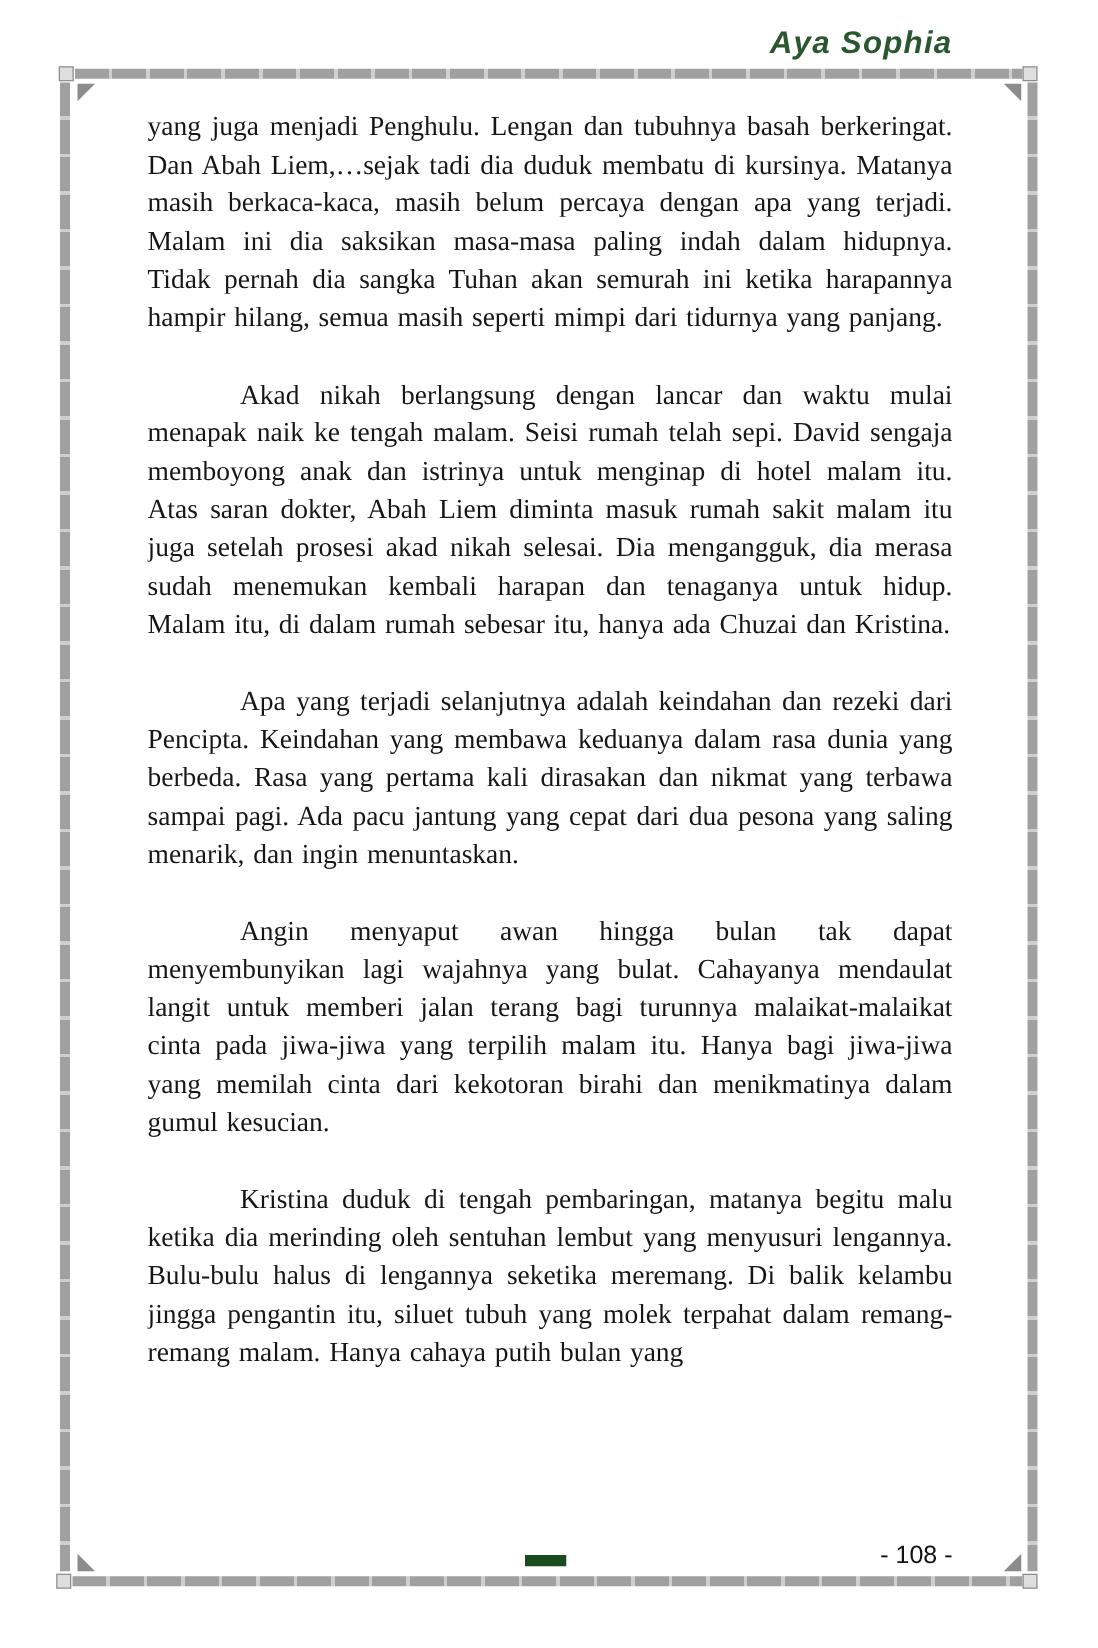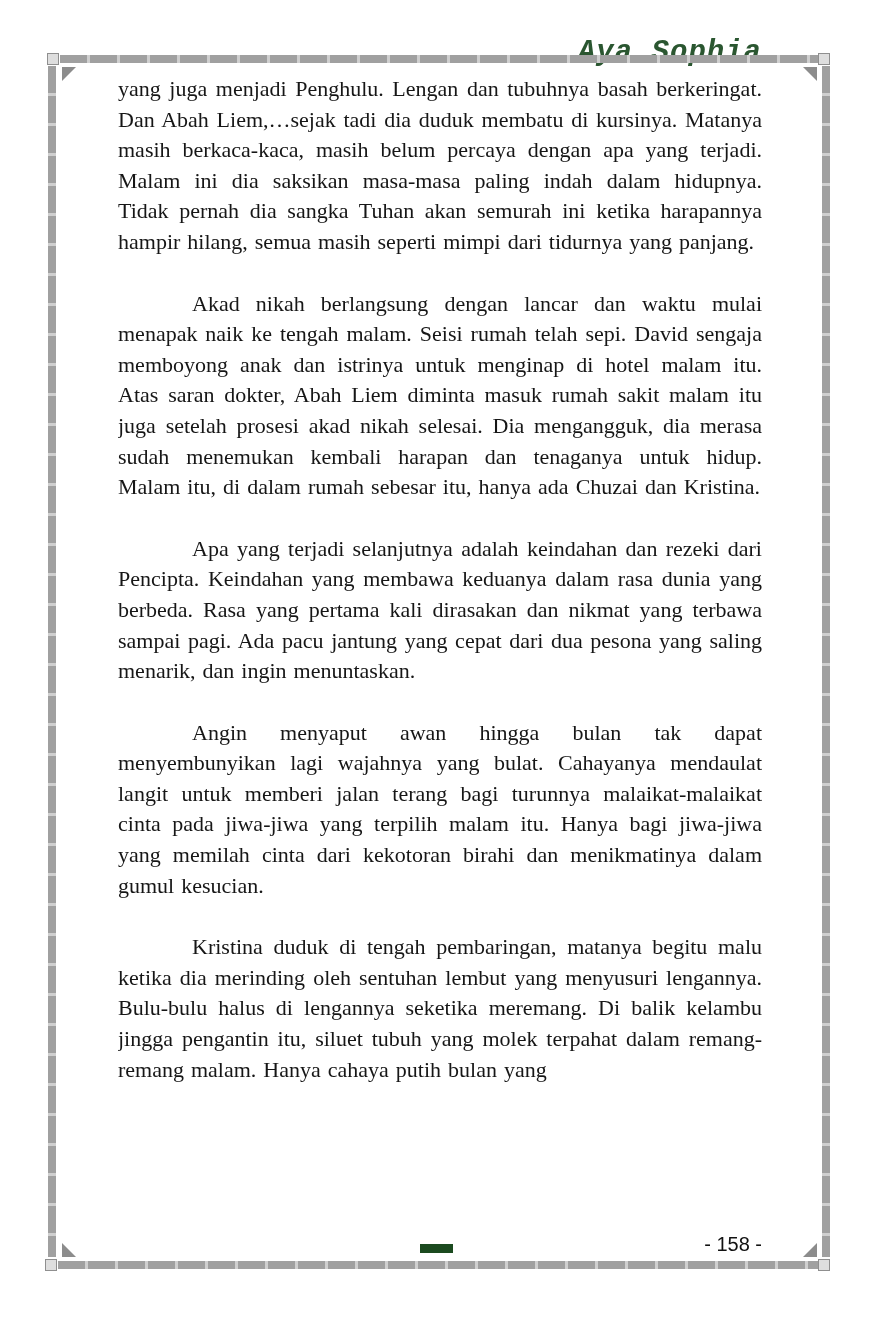--- a/index.html
+++ b/index.html
@@ -16,27 +16,26 @@
     width:878px;height:1318px;
     background:#ffffff;
     overflow:hidden;
     font-family:"Liberation Serif", serif;
   }
   
   .running-header{
     position:absolute;
     top:20px;
     right:116px;
-    font-family:Liberation Mono, monospace;
+    font-family:Liberation Sans, sans-serif;
     font-style:italic;
     font-weight:bold;
-    font-size:29px;
+    font-size:25px;
     letter-spacing:1px;
     color:var(--header-green);
-    margin-top:16px;
   }
   
   .bar{position:absolute;background:var(--frame-gray);}
   .bar-h{
     height:8px;
     background:repeating-linear-gradient(to right,
       var(--frame-gray) 0px, var(--frame-gray) 27px,
       var(--frame-light) 27px, var(--frame-light) 30px);
   }
   .bar-v{
@@ -64,21 +63,21 @@
   .tri-br{left:803px;top:1243px;border-bottom:14px solid var(--frame-dark);border-left:14px solid transparent;}
   
   .content{
     position:absolute;
     left:118px;top:70px;
     width:644px;height:1168px;
     overflow:hidden;
     color:var(--text-color);
   }
   .content p{
-    margin:4px 0 31px 0;
+    margin:16px 0 31px 0;
     font-size:22px;
     line-height:30.6px;
     text-align:justify;
     word-spacing:1.5px;
     text-indent:74px;
   }
   .content p.no-indent{text-indent:0;}
   .content p.italic{}
   
   .section-marker{
@@ -121,15 +120,15 @@
 
   <div class="content">
     <p class="no-indent">yang juga menjadi Penghulu. Lengan dan tubuhnya basah berkeringat. Dan Abah Liem,…sejak tadi dia duduk membatu di kursinya. Matanya masih berkaca-kaca, masih belum percaya dengan apa yang terjadi. Malam ini dia saksikan masa-masa paling indah dalam hidupnya. Tidak pernah dia sangka Tuhan akan semurah ini ketika harapannya hampir hilang, semua masih seperti mimpi dari tidurnya yang panjang.</p>
     <p>Akad nikah berlangsung dengan lancar dan waktu mulai menapak naik ke tengah malam. Seisi rumah telah sepi. David sengaja memboyong anak dan istrinya untuk menginap di hotel malam itu. Atas saran dokter, Abah Liem diminta masuk rumah sakit malam itu juga setelah prosesi akad nikah selesai. Dia mengangguk, dia merasa sudah menemukan kembali harapan dan tenaganya untuk hidup. Malam itu, di dalam rumah sebesar itu, hanya ada Chuzai dan Kristina.</p>
     <p>Apa yang terjadi selanjutnya adalah keindahan dan rezeki dari Pencipta. Keindahan yang membawa keduanya dalam rasa dunia yang berbeda. Rasa yang pertama kali dirasakan dan nikmat yang terbawa sampai pagi. Ada pacu jantung yang cepat dari dua pesona yang saling menarik, dan ingin menuntaskan.</p>
     <p>Angin menyaput awan hingga bulan tak dapat menyembunyikan lagi wajahnya yang bulat. Cahayanya mendaulat langit untuk memberi jalan terang bagi turunnya malaikat-malaikat cinta pada jiwa-jiwa yang terpilih malam itu. Hanya bagi jiwa-jiwa yang memilah cinta dari kekotoran birahi dan menikmatinya dalam gumul kesucian.</p>
     <p class="italic">Kristina duduk di tengah pembaringan, matanya begitu malu ketika dia merinding oleh sentuhan lembut yang menyusuri lengannya. Bulu-bulu halus di lengannya seketika meremang. Di balik kelambu jingga pengantin itu, siluet tubuh yang molek terpahat dalam remang-remang malam. Hanya cahaya putih bulan yang</p>
   </div>
 
   <div class="section-marker"></div>
-  <div class="page-number">- 158 -</div>
+  <div class="page-number">- 108 -</div>
 
 </div>
 
 </body></html>

